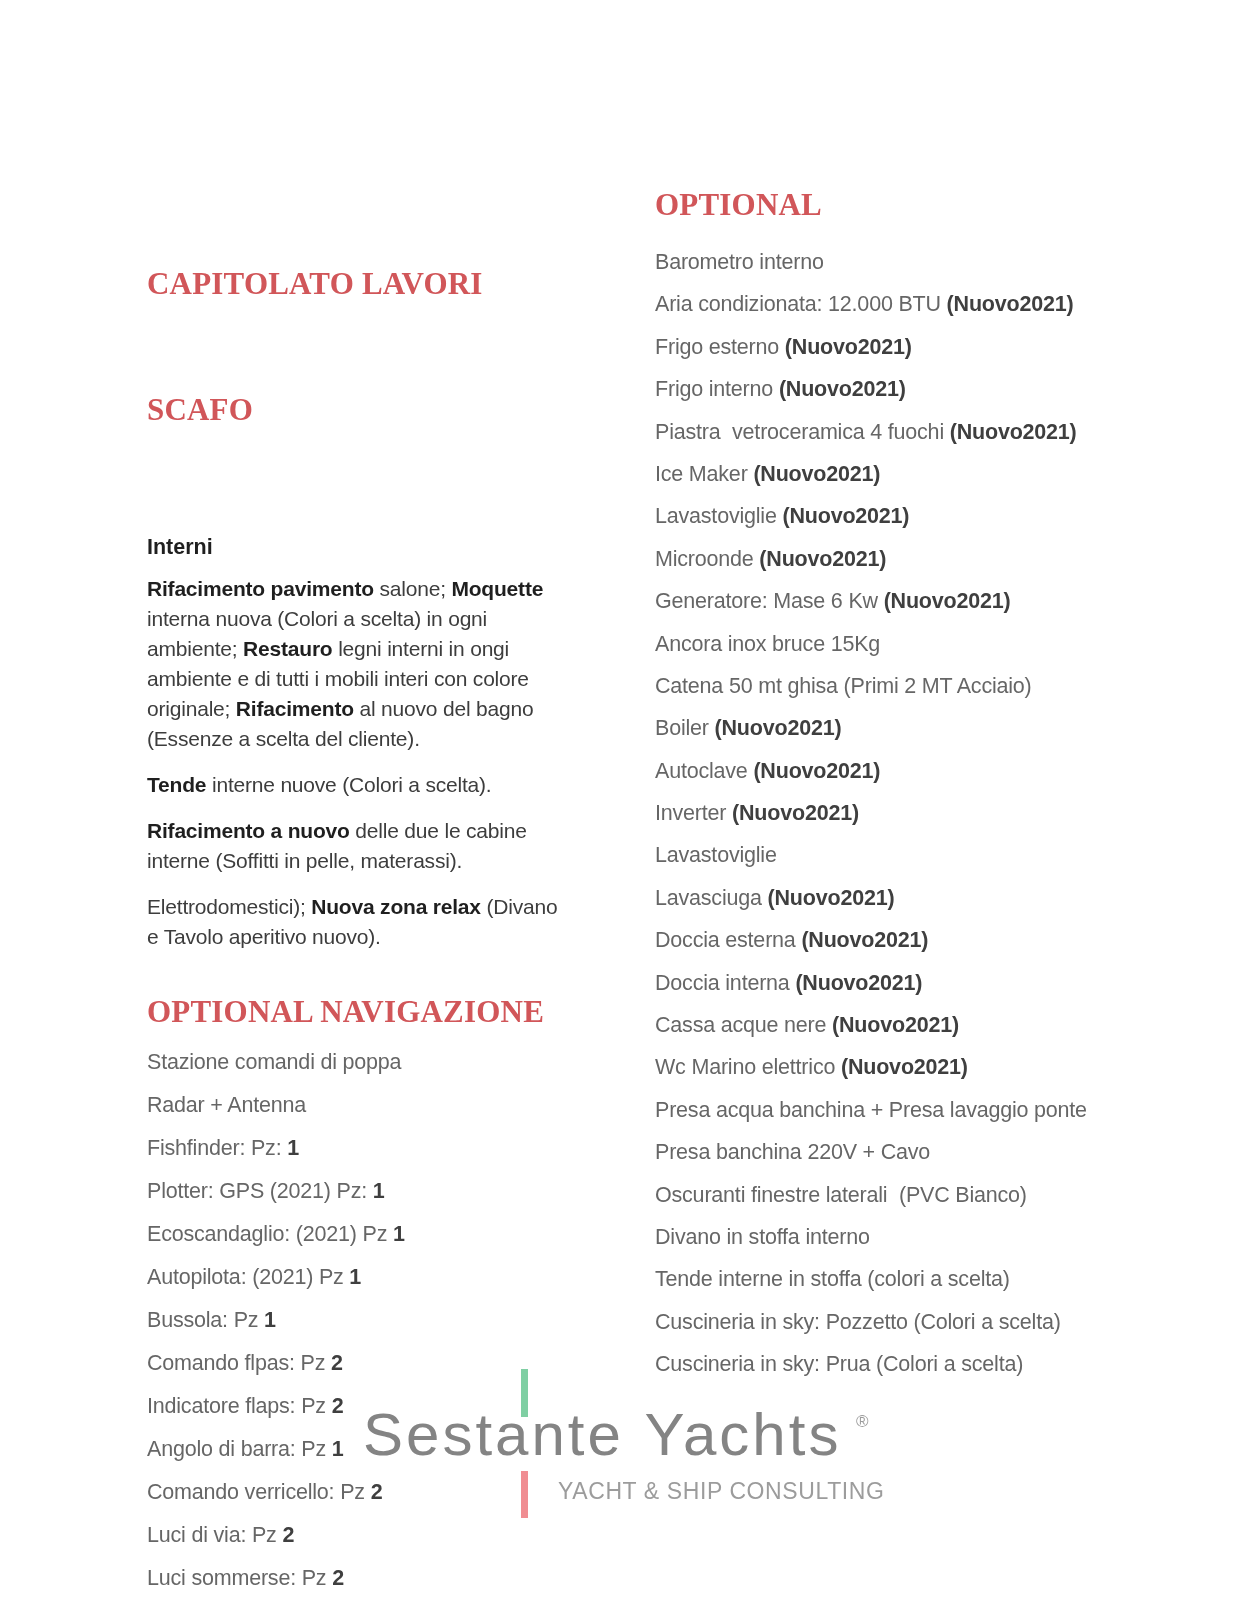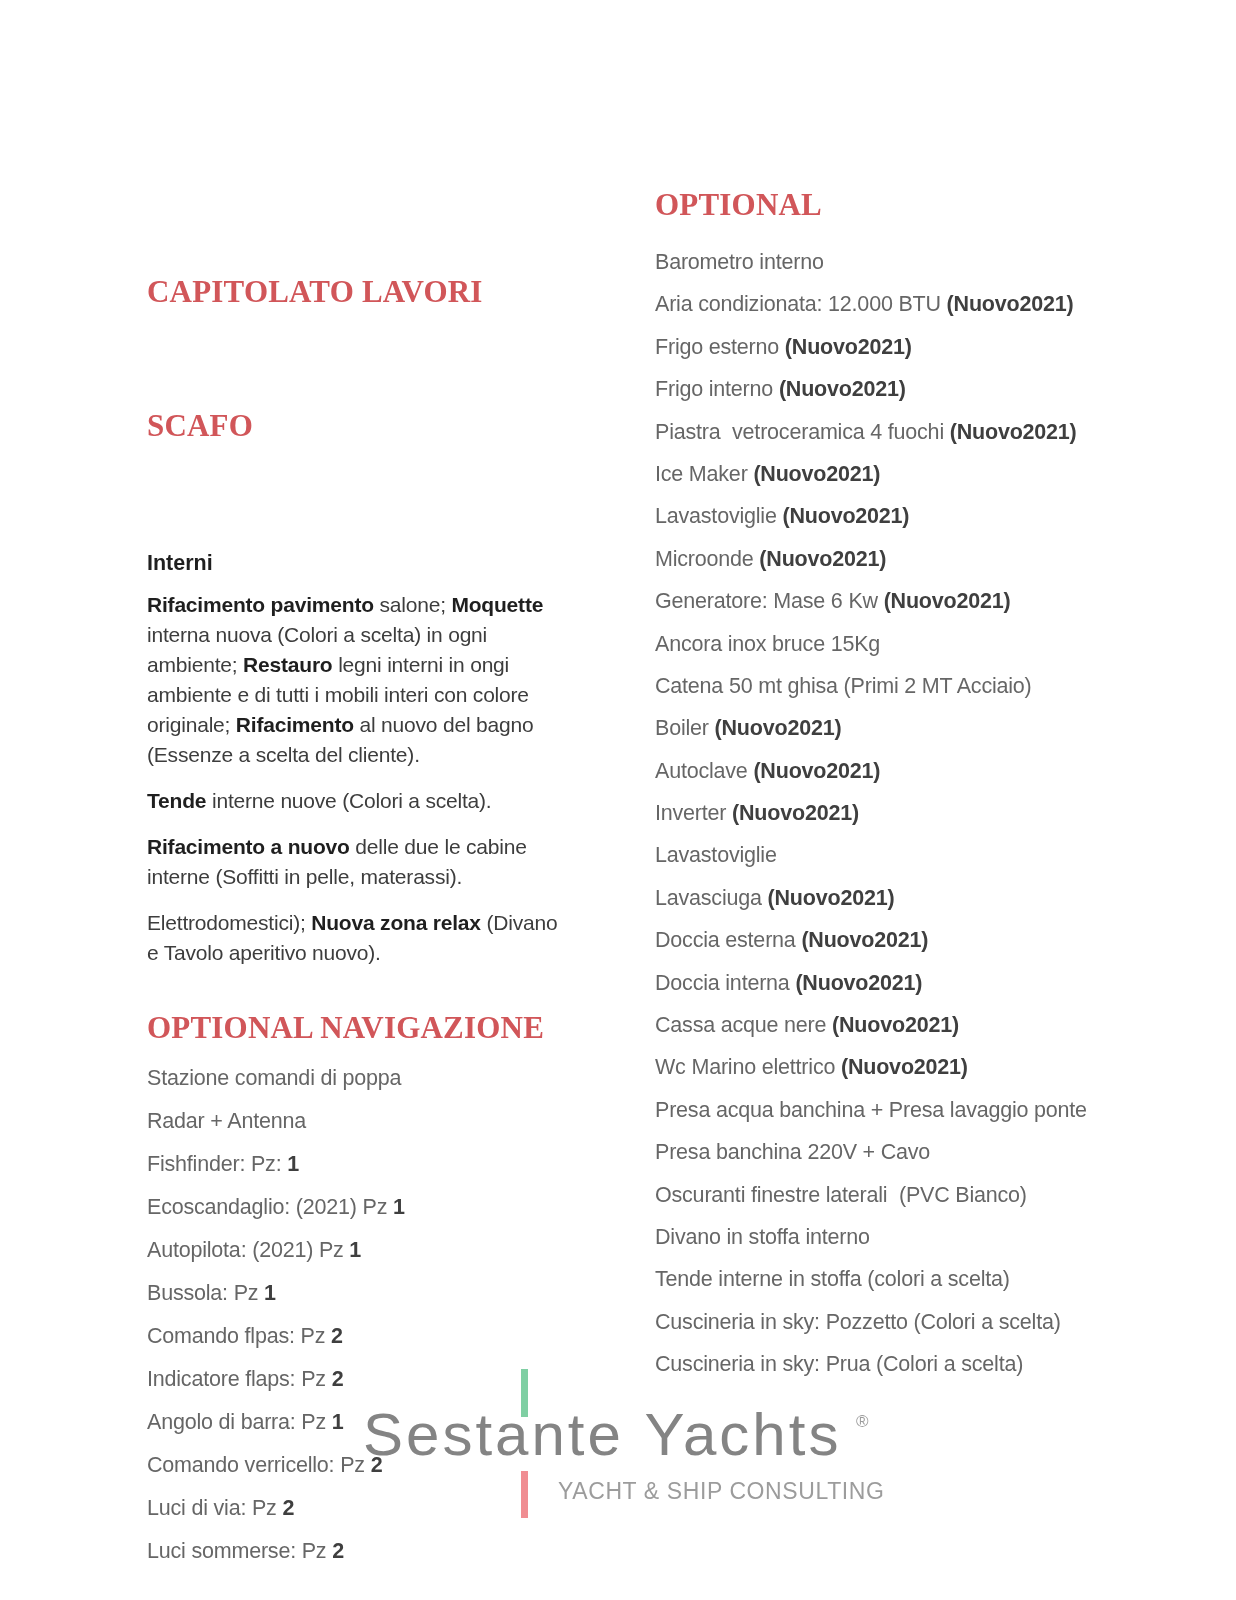--- a/index.html
+++ b/index.html
@@ -9,21 +9,21 @@
   }
   .col{position:absolute;}
   .col-left{left:147px;top:179px;width:460px;}
   .col-right{left:655px;top:184px;width:581px;}
 
   .heading{
     font-family:Liberation Serif, serif;font-weight:700;
     color:var(--accent,#d15659);font-size:31px;line-height:42px;margin:0;
     letter-spacing:.2px;white-space:pre;
   }
-  .hline{display:block;white-space:pre;margin-top:8px;}
+  .hline{display:block;white-space:pre;}
   .col-left .h2{margin-top:39px;}
 
   .subheading{
     margin:18px 0 0;font-size:21.5px;line-height:28px;font-weight:700;
     color:var(--ink-bold,#1f1f1f);
   }
 
   .paras{margin-top:13px;}
   .para{margin:0 0 16px;}
   .para:last-child{margin-bottom:0;}
@@ -97,20 +97,21 @@
         <div class="para">
           <div class="pline"><span>Elettrodomestici); </span><b>Nuova zona relax</b><span> (Divano</span></div>
           <div class="pline"><span>e Tavolo aperitivo nuovo).</span></div>
         </div>
       </div>
     <h2 class="heading h2">OPTIONAL NAVIGAZIONE</h2>
     <ul class="list" id="left-list">
         <li><span>Stazione comandi di poppa</span></li>
         <li><span>Radar + Antenna</span></li>
         <li><span>Fishfinder: Pz: </span><b>1</b></li>
+        <li><span>Plotter: GPS (2021) Pz: </span><b>1</b></li>
         <li><span>Ecoscandaglio: (2021) Pz </span><b>1</b></li>
         <li><span>Autopilota: (2021) Pz </span><b>1</b></li>
         <li><span>Bussola: Pz </span><b>1</b></li>
         <li><span>Comando flpas: Pz </span><b>2</b></li>
         <li><span>Indicatore flaps: Pz </span><b>2</b></li>
         <li><span>Angolo di barra: Pz </span><b>1</b></li>
         <li><span>Comando verricello: Pz </span><b>2</b></li>
         <li><span>Luci di via: Pz </span><b>2</b></li>
         <li><span>Luci sommerse: Pz </span><b>2</b></li>
       </ul>

